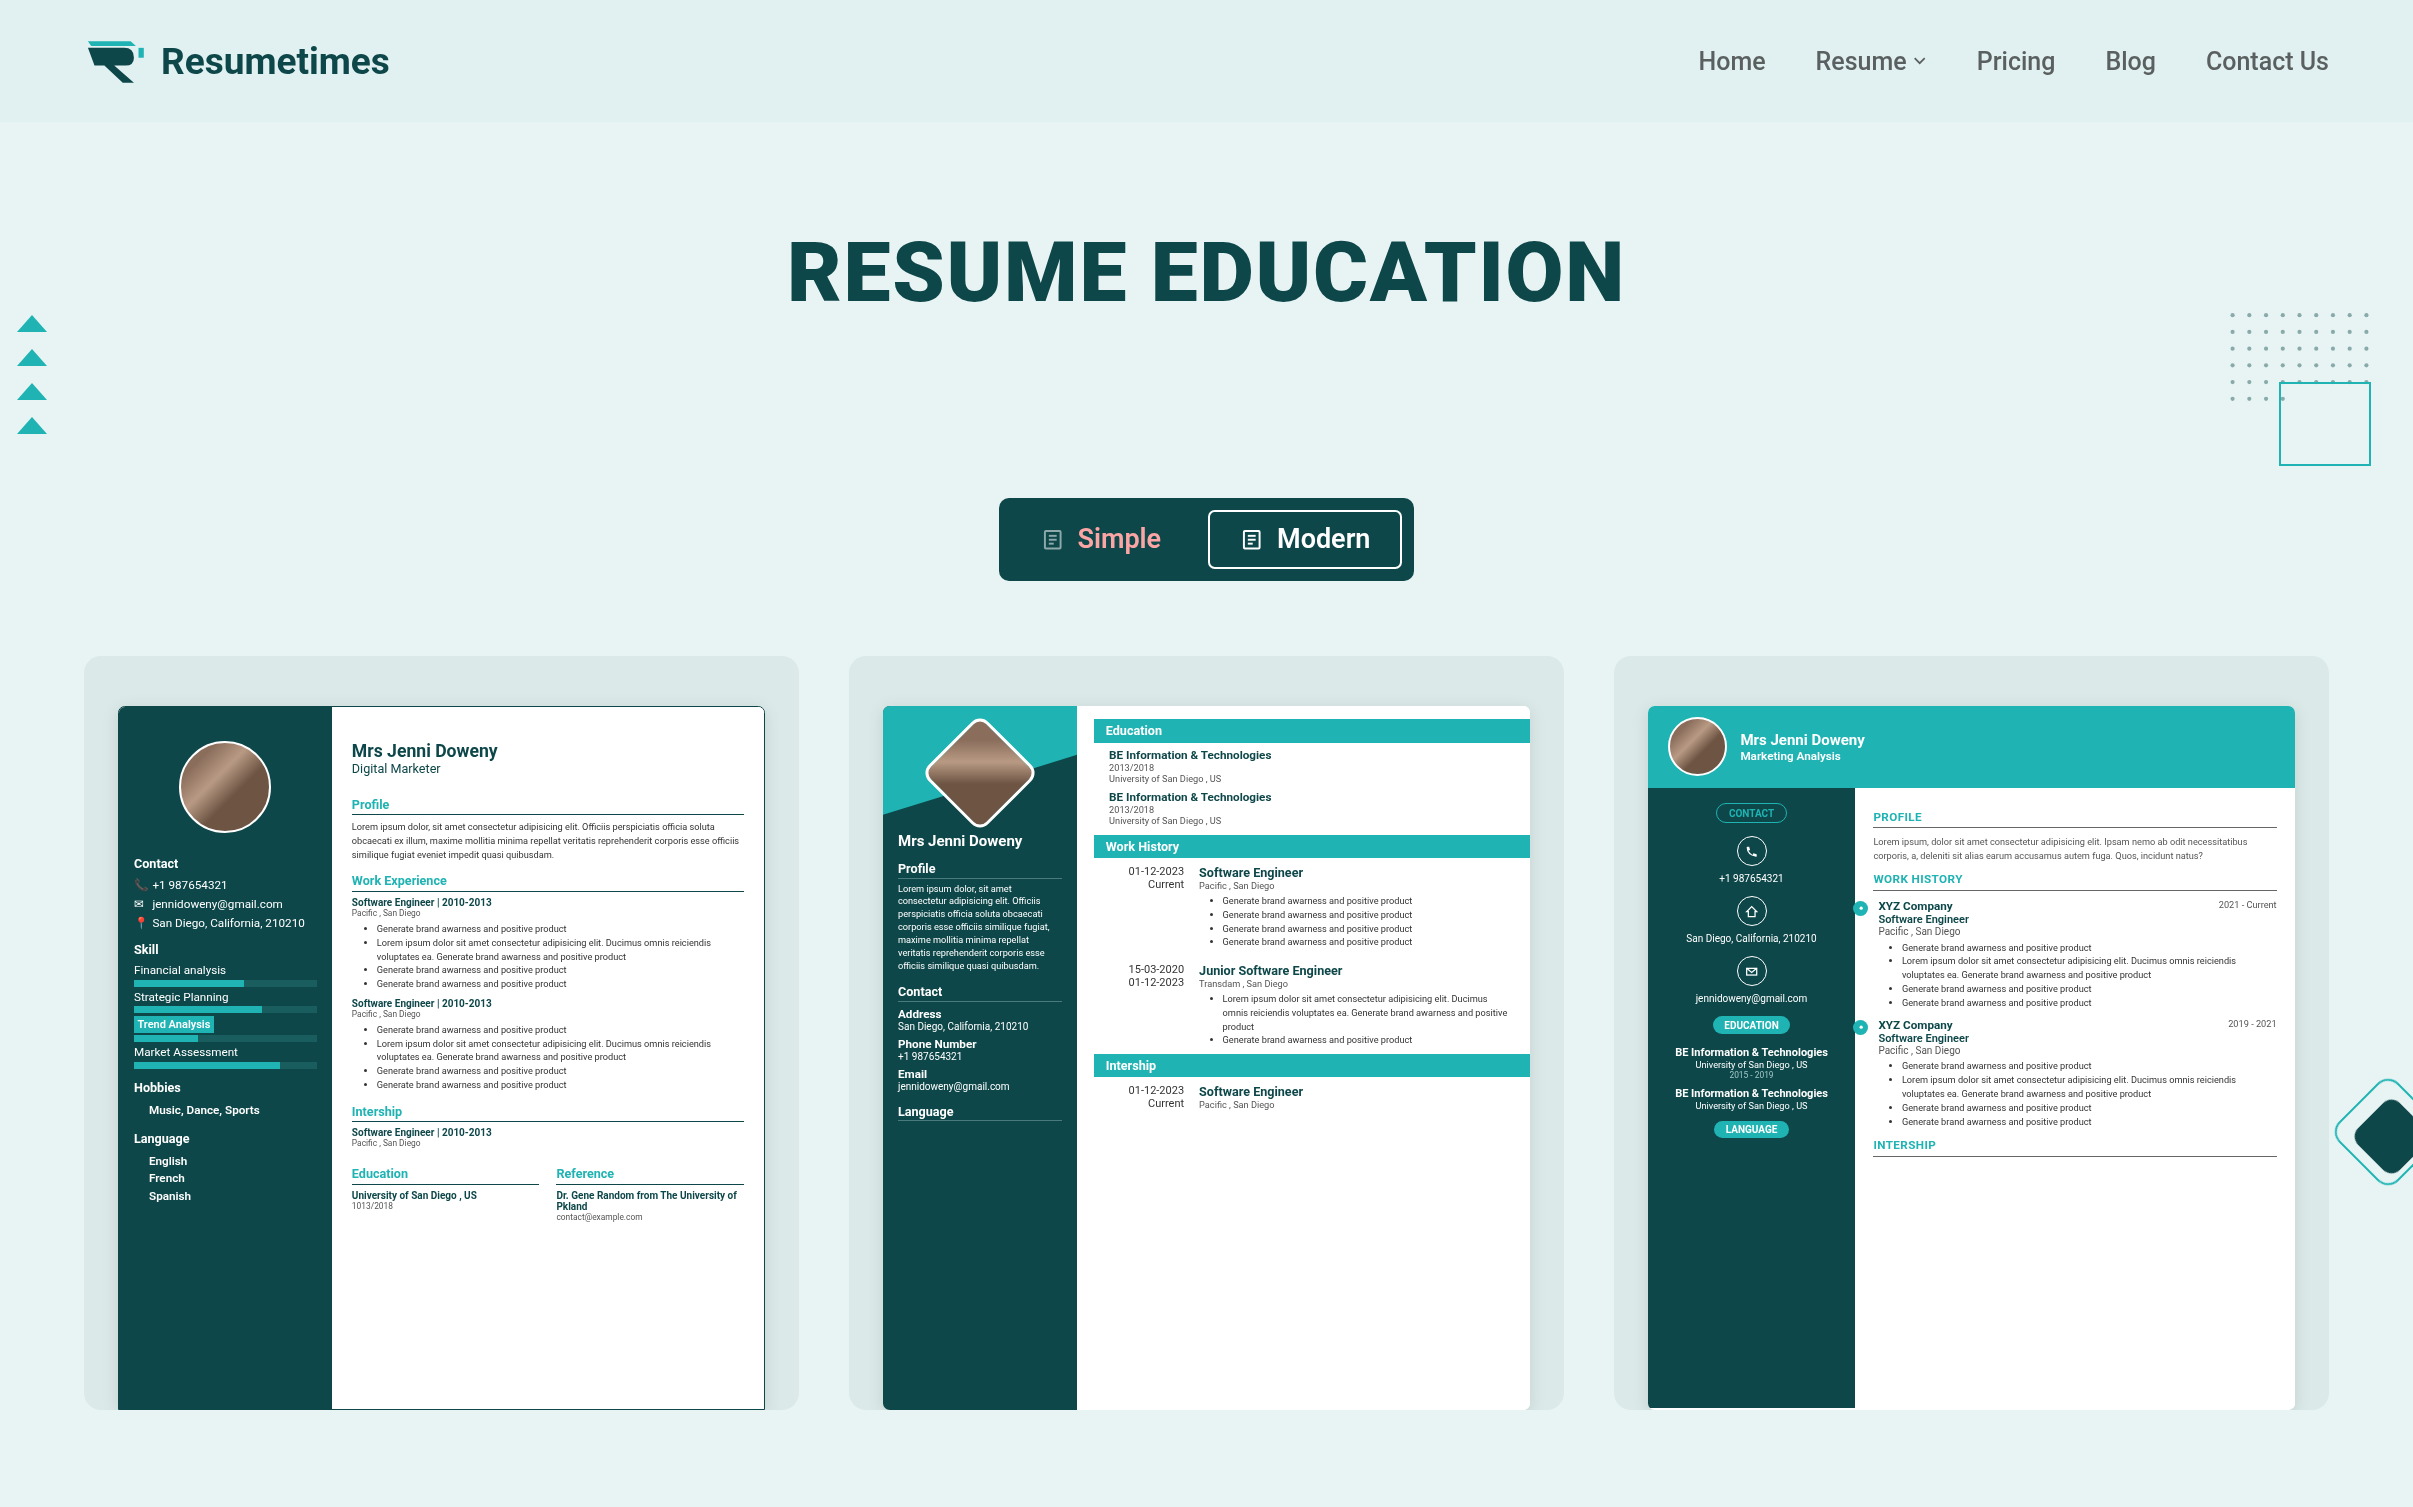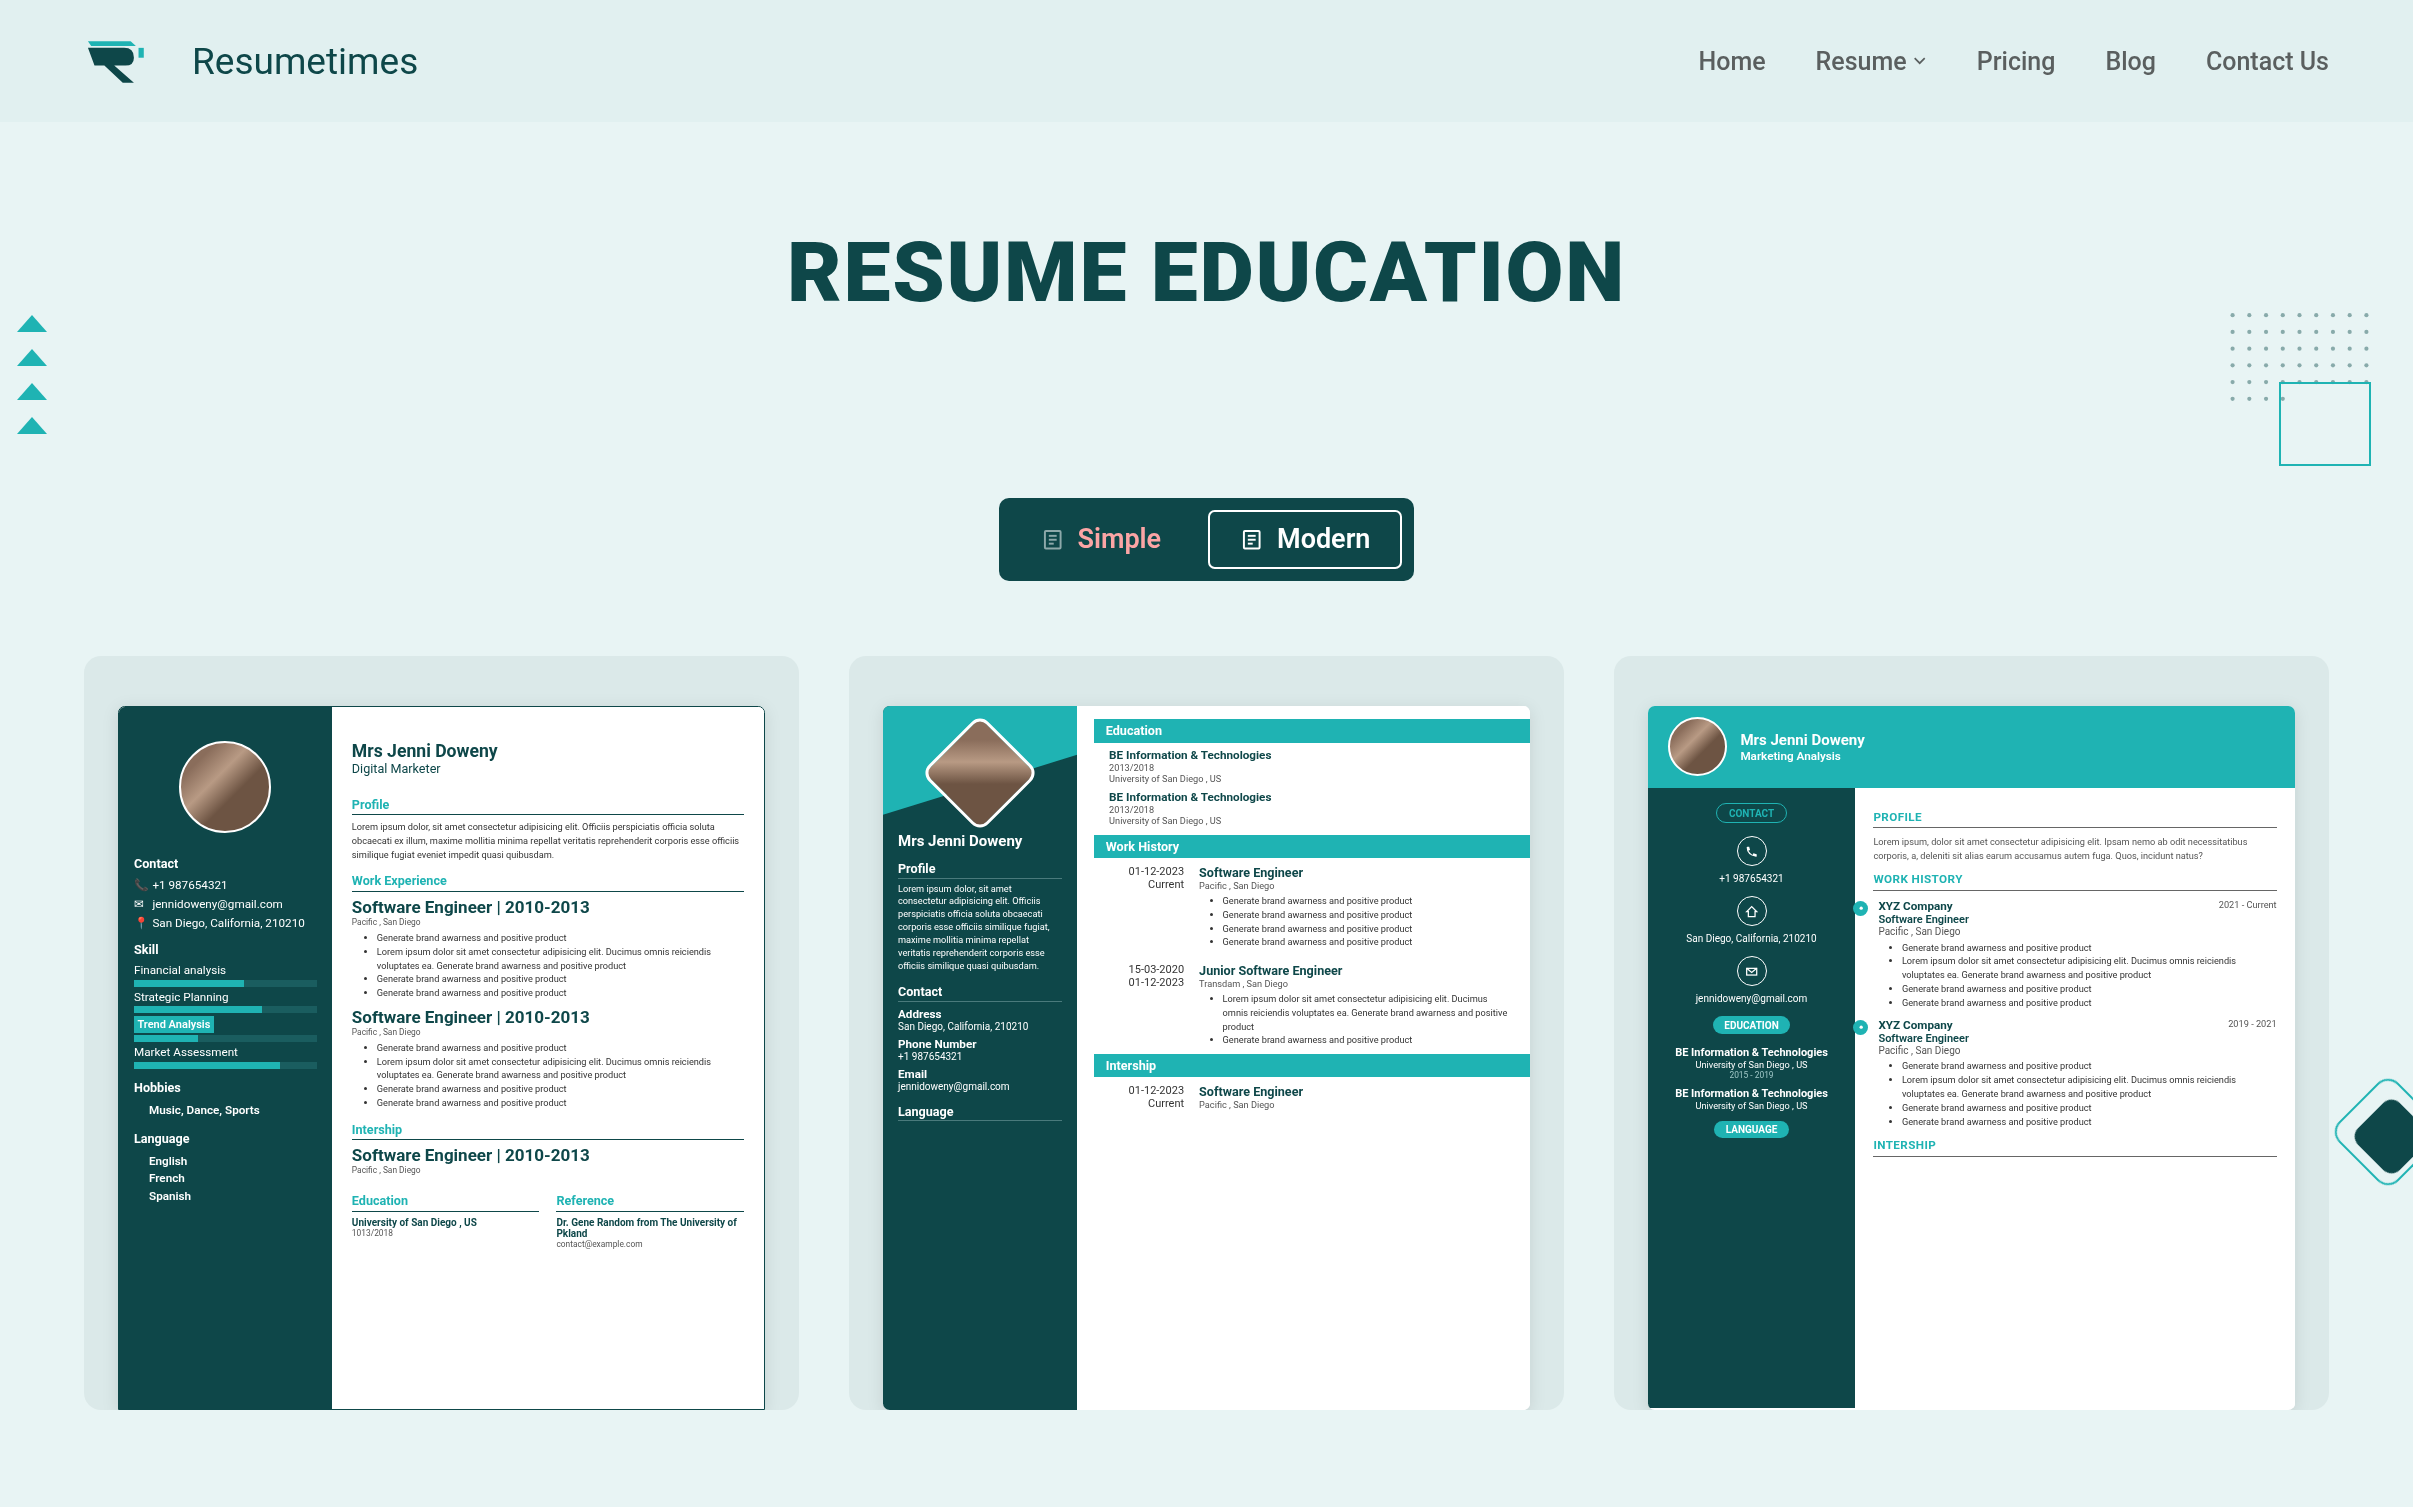--- a/index.html
+++ b/index.html
@@ -25,23 +25,22 @@
   align-items: center;
   gap: 10px;
 }
 .logo-icon {
   width: 67px;
   height: 46px;
   position: relative;
 }
 .logo-text {
   font-size: 37px;
-  font-weight: 400;
+  font-weight: 700;
   color: #0e4749;
-  margin-left: 31px;
 }
 .nav {
   display: flex;
   gap: 50px;
   align-items: center;
 }
 .nav-item {
   font-size: 25px;
   color: #5a5f5f;
   font-weight: 500;
@@ -229,21 +228,21 @@
 .r1-side .sb35::after { width: 35%; }
 .r1-side .sb80::after { width: 80%; }
 .r1-side .highlighted { background:#1fb3b3; padding: 1.7px 3.4px; font-weight: 600; font-size: 11px; margin-top: 3.4px; display:inline-block;}
 .r1-side .hobbylist, .r1-side .langlist { font-size: 11.7px; padding-left: 15px; font-weight: 600; line-height: 1.5; }
 .r1-side .divider { margin: 11.7px 0; }
 .r1-main { flex: 1; padding: 34px 20px 15px; background: #fff; }
 .r1-main .name { font-size: 17.6px; font-weight: 700; color: #0e4749; }
 .r1-main .role { font-size: 12.6px; color: #0e4749; margin-bottom: 21px; }
 .r1-main .sect { color: #1fb3b3; font-weight: 700; font-size: 12.6px; border-bottom: 0.8px solid #0e4749; padding-bottom: 2.5px; margin-bottom: 5px; margin-top: 11.7px; }
 .r1-main .body { font-size: 9.2px; line-height: 1.5; color: #333; }
-.r1-main .job-title { font-size: 17px; font-weight: 700; color: #0e4749; margin-top: 5px;}
+.r1-main .job-title { font-size: 10px; font-weight: 700; color: #0e4749; margin-top: 5px;}
 .r1-main .loc { font-size: 8.4px; color: #555; }
 .r1-main ul { margin: 4.2px 0 6.7px; padding-left: 25px; font-size: 9.2px; color: #333; line-height: 1.5; }
 .r1-main .two-col { display: flex; gap: 17px; margin-top: 6.7px;}
 .r1-main .two-col > div { flex:1; }
 
 
 .r2 { display: flex; height: 100%;}
 .r2-side { width: 30%; background: #0e4749; color: #fff; padding: 0 15px 15px; position: relative;}
 .r2-diag { position: absolute; top: 0; left: 0; right: 0; height: 109px; background: #1fb3b3; clip-path: polygon(0 0, 100% 0, 100% 45%, 0 100%);}
 .r2-side .avatar { width: 84px; height: 84px; background: linear-gradient(135deg, #8a6d5b 20%, #b89a84 40%, #6d5443 60%); margin: 25px auto 10px; transform: rotate(45deg); border: 3.4px solid #fff; border-radius: 11.7px; position: relative; z-index: 2;}

